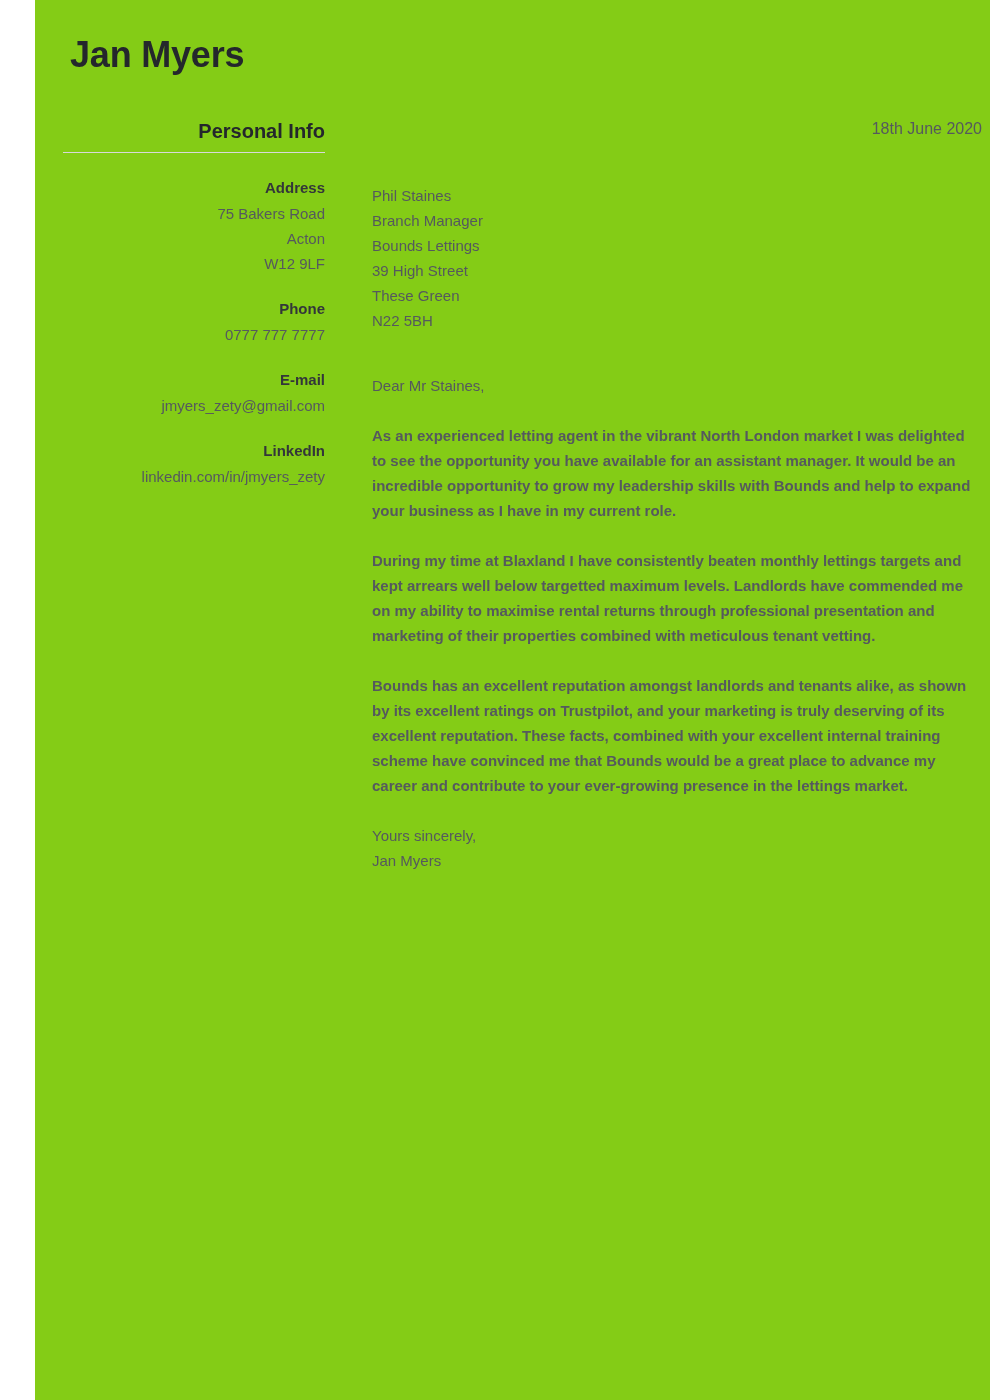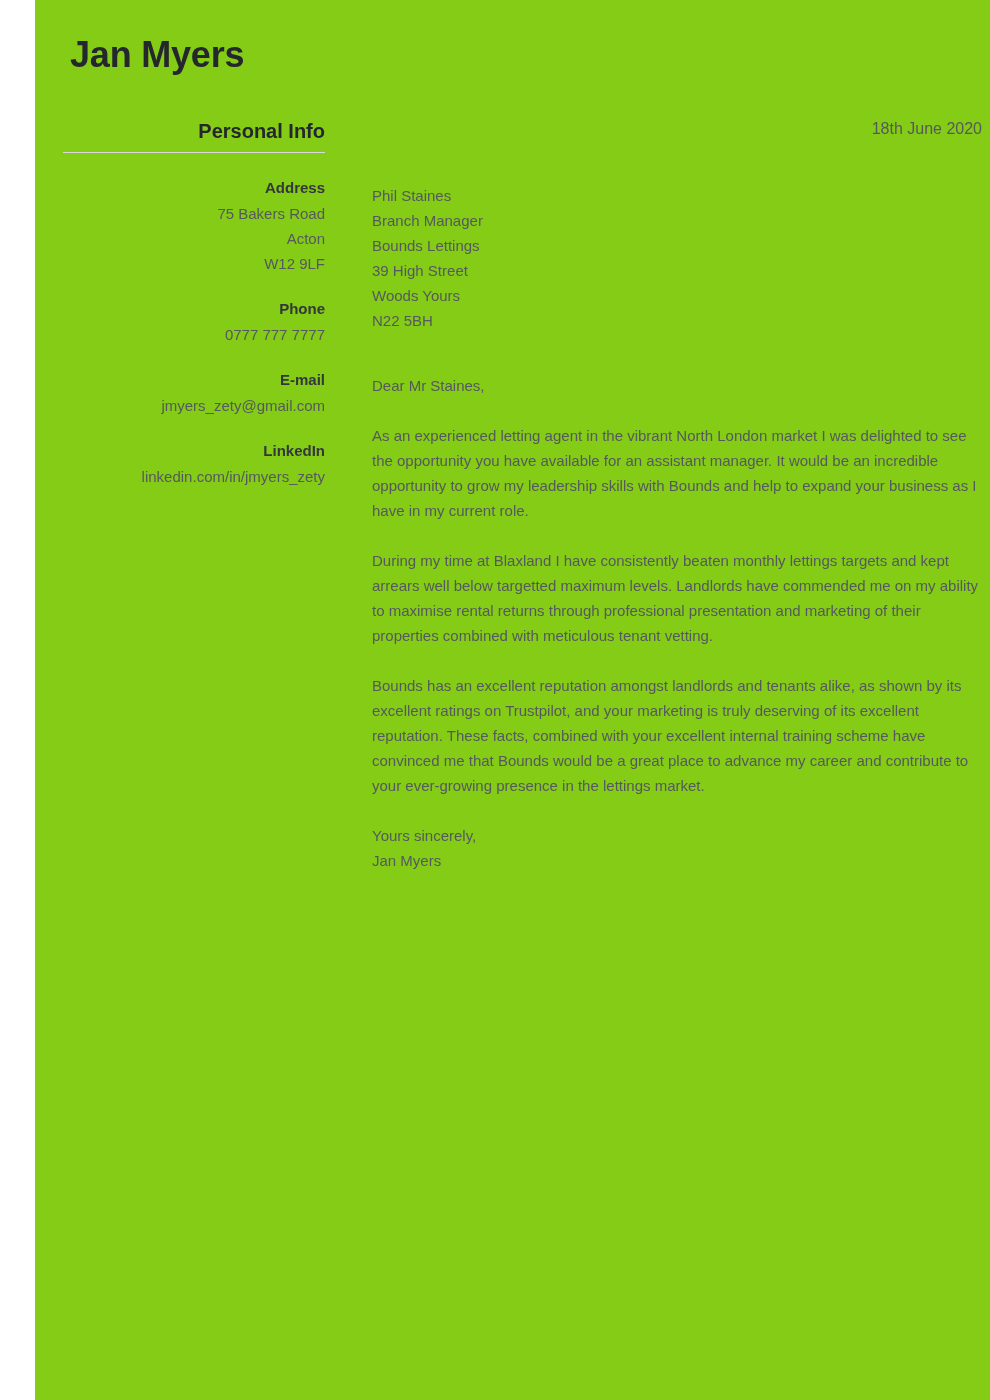--- a/index.html
+++ b/index.html
@@ -104,20 +104,21 @@
     font-size: 15px;
     line-height: 25px;
     color: #55595e;
   }
   .body-par {
     margin-top: 25px;
     font-size: 15px;
     line-height: 25px;
     color: #55595e;
     text-align: left;
+    font-weight: bold;
   }
   .signoff {
     margin-top: 25px;
   }
   .signoff-line {
     font-size: 15px;
     line-height: 25px;
     color: #55595e;
   }
 </style>
@@ -154,21 +155,21 @@
   </div>
 
   <div class="letter">
     <div class="letter-date">18th June 2020</div>
 
     <div class="recipient" id="recipient-block">
         <div class="recipient-line">Phil Staines</div>
         <div class="recipient-line">Branch Manager</div>
         <div class="recipient-line">Bounds Lettings</div>
         <div class="recipient-line">39 High Street</div>
-        <div class="recipient-line">Woods Yours</div>
+        <div class="recipient-line">These Green</div>
         <div class="recipient-line">N22 5BH</div>
       </div>
 
     <div class="salutation">Dear Mr Staines,</div>
 
     <div id="paragraph-block">
         <div class="body-par">As an experienced letting agent in the vibrant North London market I was delighted to see the opportunity you have available for an assistant manager. It would be an incredible opportunity to grow my leadership skills with Bounds and help to expand your business as I have in my current role.</div>
         <div class="body-par">During my time at Blaxland I have consistently beaten monthly lettings targets and kept arrears well below targetted maximum levels. Landlords have commended me on my ability to maximise rental returns through professional presentation and marketing of their properties combined with meticulous tenant vetting.</div>
         <div class="body-par">Bounds has an excellent reputation amongst landlords and tenants alike, as shown by its excellent ratings on Trustpilot, and your marketing is truly deserving of its excellent reputation. These facts, combined with your excellent internal training scheme have convinced me that Bounds would be a great place to advance my career and contribute to your ever-growing presence in the lettings market.</div>
       </div>

